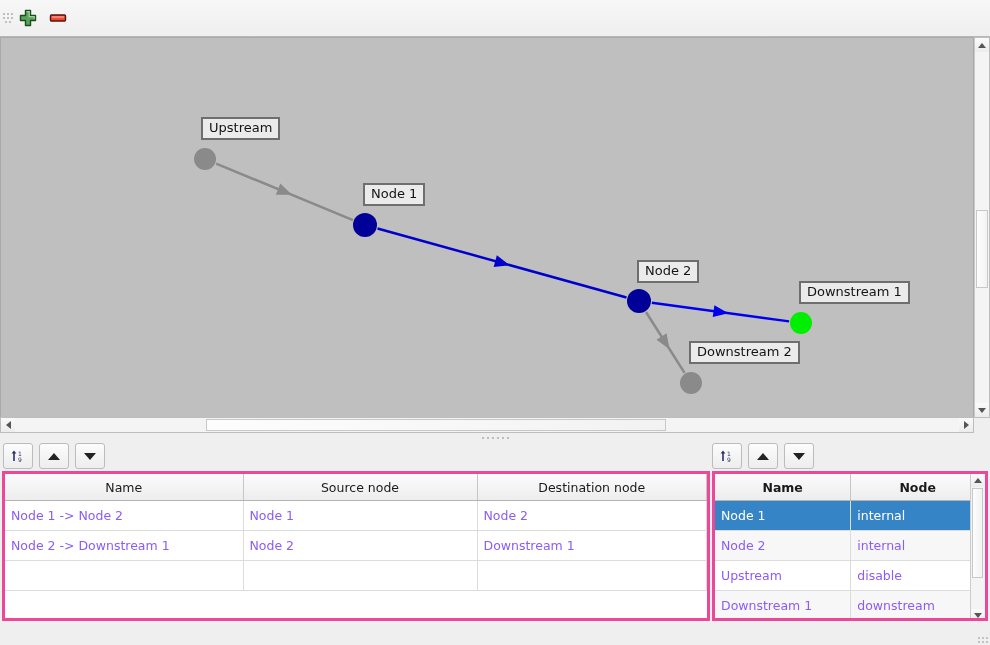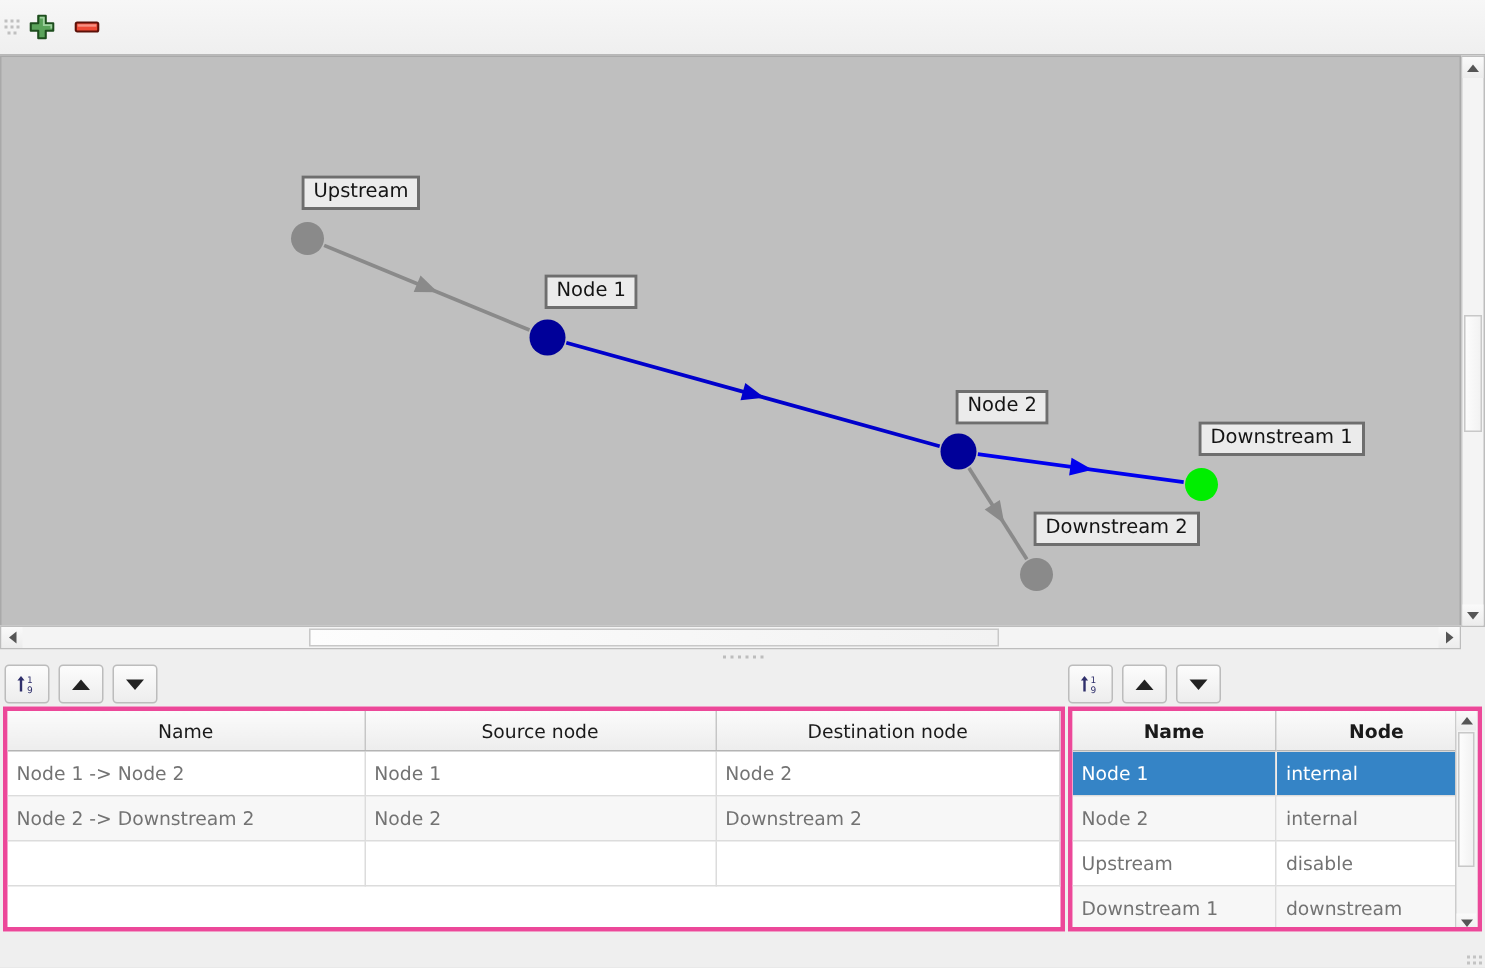--- a/index.html
+++ b/index.html
@@ -173,21 +173,21 @@
     color: #1a1a1a;
     text-align: center;
   }
   table.grid.bold-head th { font-weight: bold; }
   table.grid td {
     height: 29px;
     border-right: 1px solid #dcdcdc;
     border-bottom: 1px solid #dcdcdc;
     padding: 0 6px;
     font-size: 12.5px;
-    color: #737373;
+    color: #8b5cf6;
     white-space: nowrap;
     overflow: hidden;
     text-overflow: ellipsis;
   }
   table.grid tr.odd td { background: #ffffff; }
   table.grid tr.even td { background: #f7f7f7; }
   table.grid tr.selected td { background: #3584c6; color: #ffffff; }
 
   .node-sb {
     position: absolute;
@@ -361,24 +361,24 @@
           <th>Source node</th>
           <th>Destination node</th>
         </tr>
       </thead>
     <tbody>
         <tr class="odd">
           <td>Node 1 -&gt; Node 2</td>
           <td>Node 1</td>
           <td>Node 2</td>
         </tr>
-        <tr class="even">
-          <td>Node 2 -&gt; Downstream 2</td>
+        <tr class="odd">
+          <td>Node 2 -&gt; Downstream 1</td>
           <td>Node 2</td>
-          <td>Downstream 2</td>
+          <td>Downstream 1</td>
         </tr>
         <tr class="odd">
           <td>&nbsp;</td>
           <td>&nbsp;</td>
           <td>&nbsp;</td>
         </tr>
       </tbody>
   </table>
 </div>
 

